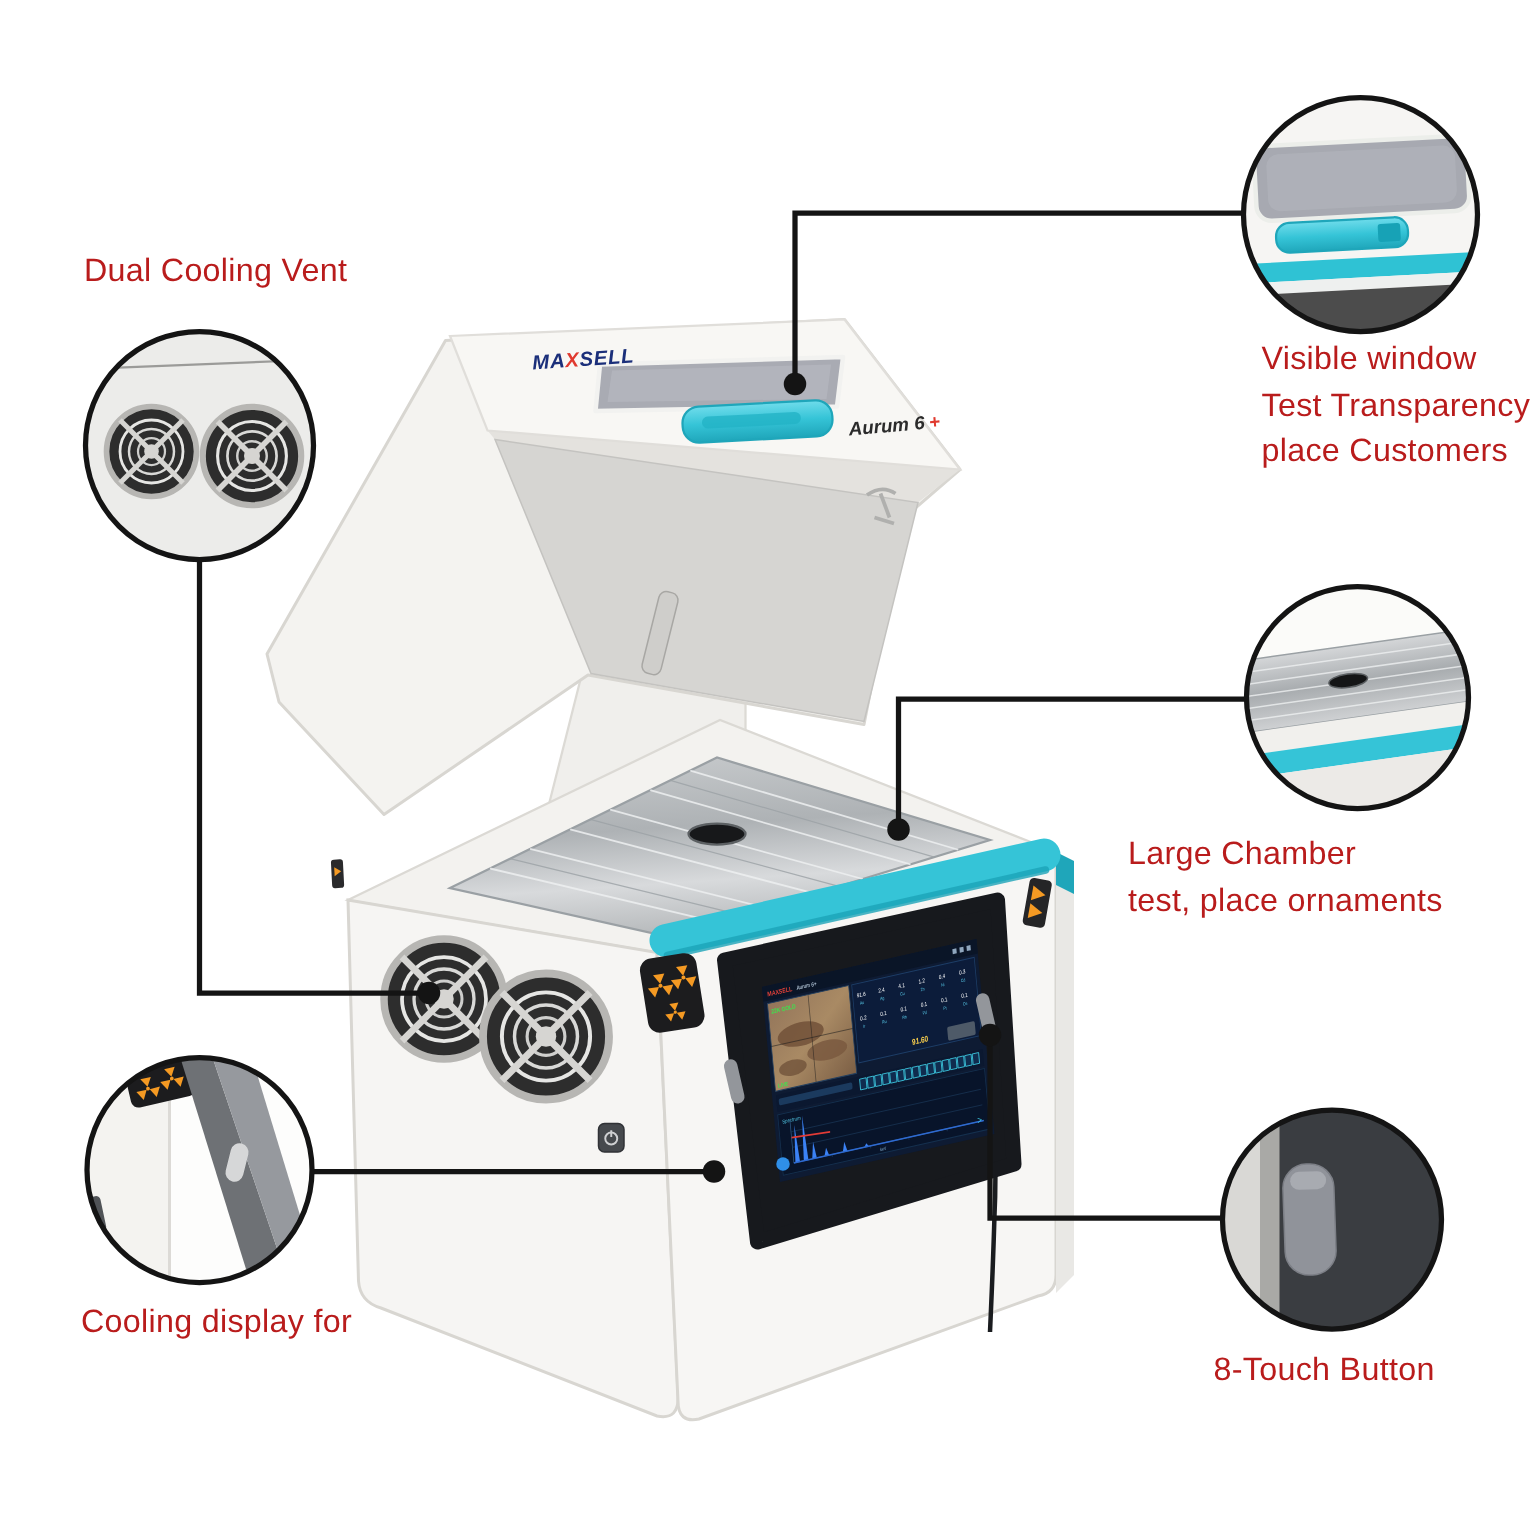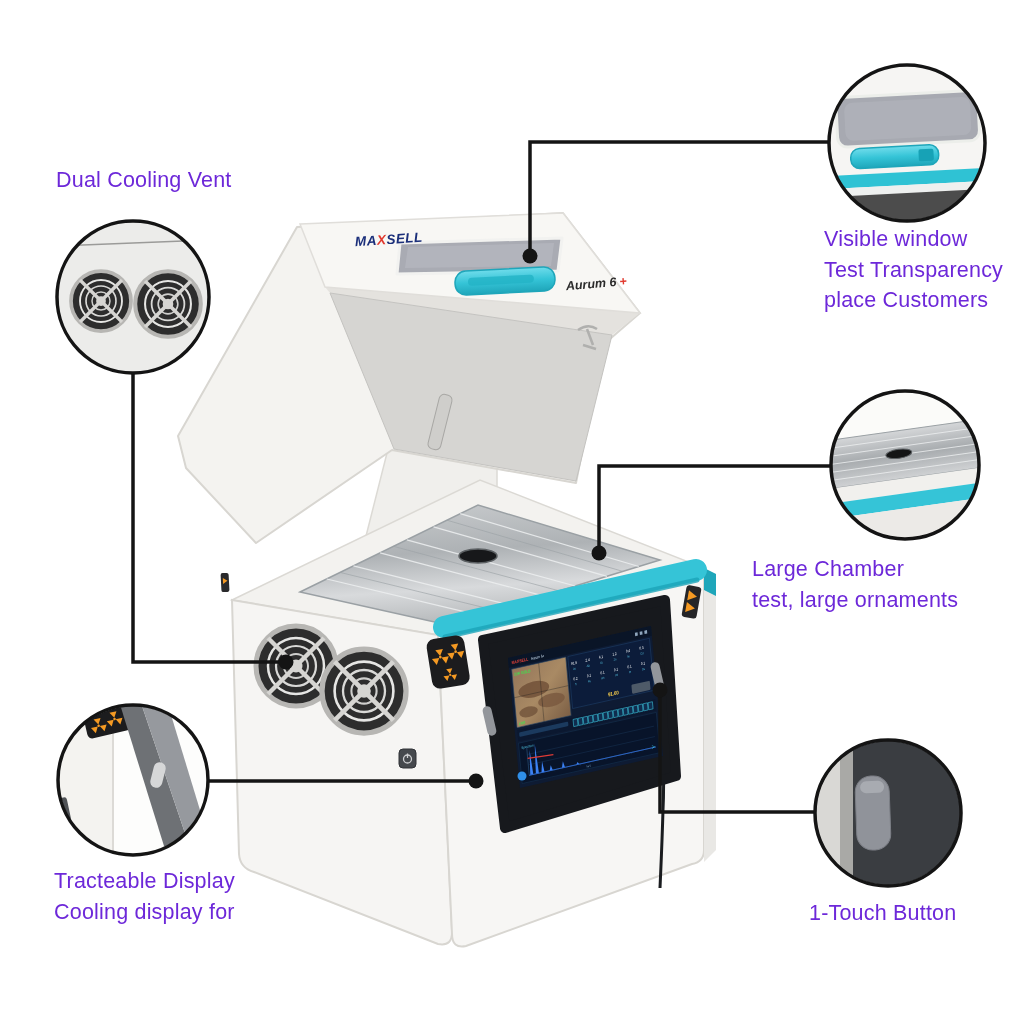--- a/index.html
+++ b/index.html
@@ -1,20 +1,20 @@
 <!DOCTYPE html>
 <html><head>
 <meta charset="utf-8">
 <style>
   html,body{margin:0;padding:0;background:#fff;}
   #stage{position:relative;width:1024px;height:1024px;background:#fff;overflow:hidden;
          font-family:"Liberation Sans",sans-serif;}
   #scene{position:absolute;left:0;top:0;}
   .cl{position:absolute;font:400 21.5px/30.5px "Liberation Sans",sans-serif;
-      color:#6d28d9;letter-spacing:.2px;white-space:nowrap;}
+      color:#b91c1c;letter-spacing:.2px;white-space:nowrap;}
 </style>
 </head>
 <body>
 
 <div id="stage">
 
 <svg id="scene" width="1024" height="1024" viewBox="0 0 1024 1024">
   <defs>
     <linearGradient id="plateGrad" x1="0" y1="0" x2="0.2" y2="1">
       <stop offset="0" stop-color="#c9ccce"></stop>
@@ -355,33 +355,32 @@
       <rect x="152" y="762" width="12" height="26" rx="6" fill="#d6d7d8" transform="rotate(14 158 775)"></rect>
     </g>
     <circle cx="133" cy="780" r="75" fill="none" stroke="#141414" stroke-width="3.5"></circle>
   </g>
 </svg>
 
   <div class="cl" style="left:56px;top:165px;">
     <div>Dual Cooling Vent</div>
   </div>
 
-  <div class="cl" style="left:824px;top:224px;">
+  <div class="cl" style="left:841px;top:224px;">
     <div>Visible window</div>
     <div>Test Transparency</div>
     <div>place Customers</div>
   </div>
 
   <div class="cl" style="left:752px;top:554px;">
     <div>Large Chamber</div>
-    <div>test, large ornaments</div>
+    <div>test, place ornaments</div>
   </div>
 
   <div class="cl" style="left:809px;top:898px;">
-    <div>1-Touch Button</div>
+    <div>8-Touch Button</div>
   </div>
 
   <div class="cl" style="left:54px;top:866px;">
-    <div>Tracteable Display</div>
     <div>Cooling display for</div>
   </div>
 
 </div>
 
 </body></html>

